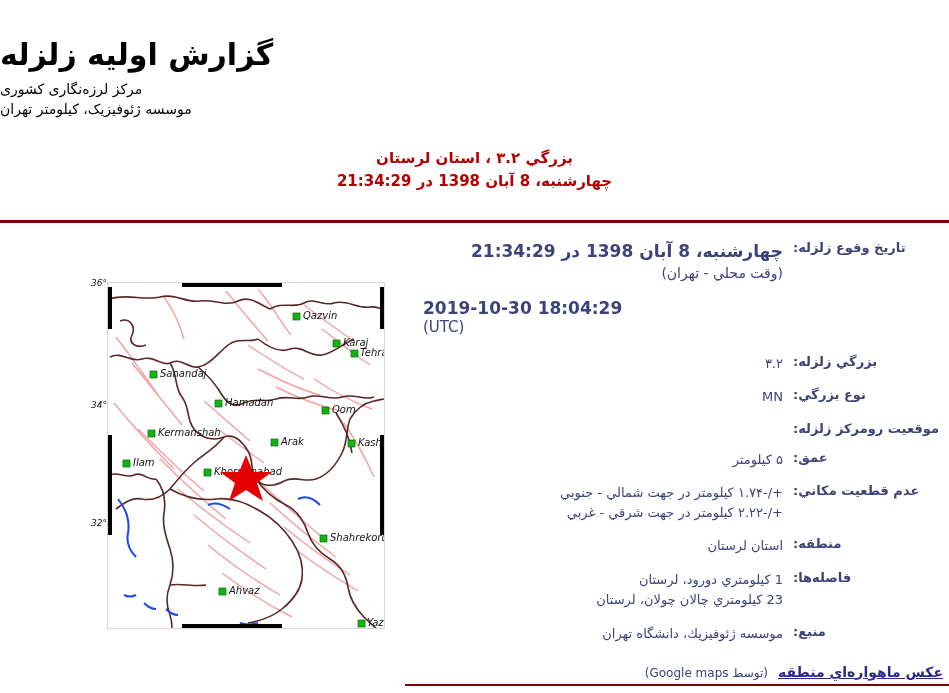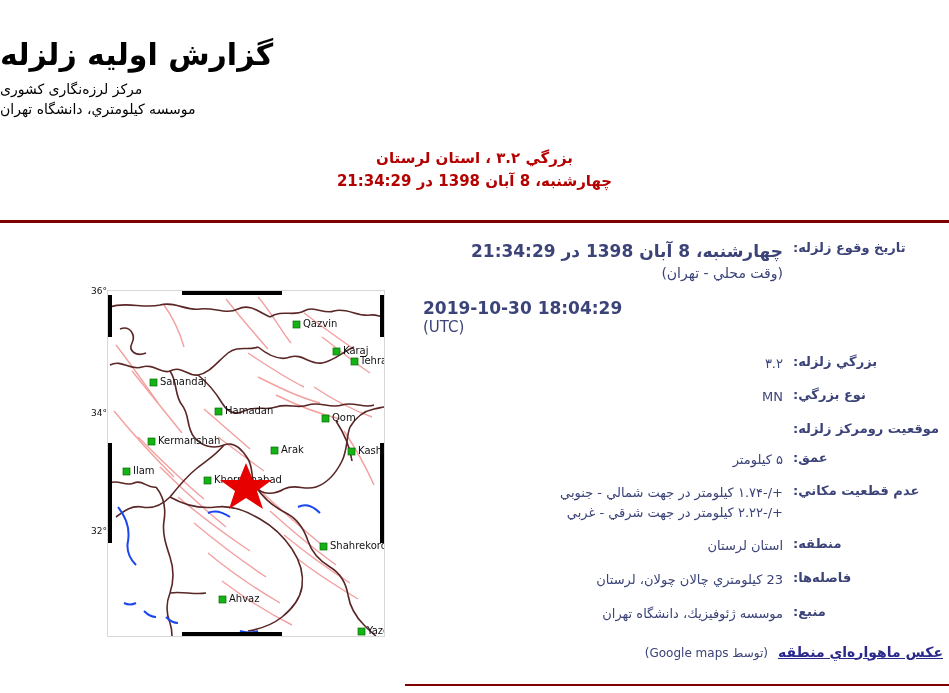--- a/index.html
+++ b/index.html
@@ -75,22 +75,23 @@
     position: absolute;
     top: 240px;
     left: 0;
     width: 949px;
   }
 
   
   .map-pane {
     position: absolute;
     left: 60px;
-    top: 8px;
+    top: 0;
     width: 360px;
+    font-style: italic;
   }
   .map-box {
     position: relative;
     width: 300px;
     height: 365px;
     margin-left: 35px;
     background: #ffffff;
   }
   .map-frame {
     position: absolute;
@@ -200,21 +201,21 @@
     padding-right: 10px;
     white-space: nowrap;
   }
 </style>
 </head>
 <body>
 
 <div class="header">
   <div class="report-title">گزارش اوليه زلزله</div>
   <div class="org-line">مرکز لرزه‌نگاری کشوری</div>
-  <div class="org-line2">موسسه کیلومتري، دانشگاه تهران</div>
+  <div class="org-line2">موسسه ژئوفیزیک، کیلومتر تهران</div>
 </div>
 
 <div class="summary">
   <div class="summary-line">بزرگي ۳.۲  ،  استان لرستان</div>
   <div class="summary-line">چهارشنبه، 8 آبان 1398 در 21:34:29</div>
 </div>
 
 <div class="rule-top"></div>
 
 <div class="content">
@@ -405,20 +406,21 @@
     </div>
 
     <div class="info-row">
       <div class="info-label">منطقه:</div>
       <div class="info-value">استان لرستان</div>
     </div>
 
     <div class="info-row">
       <div class="info-label">فاصله‌ها:</div>
       <div class="info-value">
+        <div class="dist-line">1 کیلومتري دورود، لرستان</div>
         <div class="dist-line">23 کیلومتري چالان چولان، لرستان</div>
       </div>
     </div>
 
     <div class="info-row">
       <div class="info-label">منبع:</div>
       <div class="info-value">موسسه ژئوفیزیك، دانشگاه تهران</div>
     </div>
 
     <div class="link-row">

